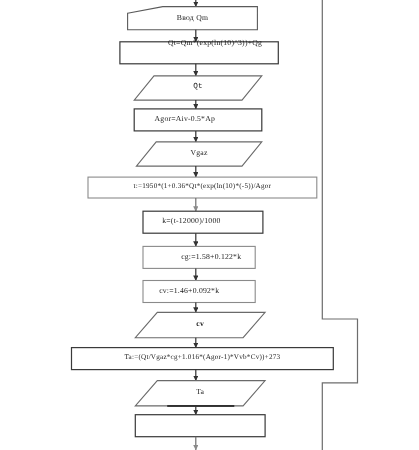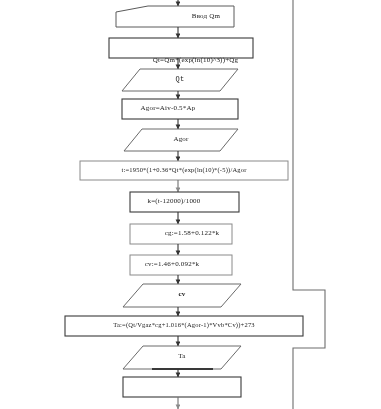--- a/index.html
+++ b/index.html
@@ -155,29 +155,29 @@
 
   <g>
     <rect x="123" y="377" width="118" height="20" fill="#ffffff" stroke="#3a3a3a" stroke-width="1.1"></rect>
   </g>
 
   <g>
     <line x1="178" y1="397" x2="178" y2="409" stroke="#6f6f6f" stroke-width="1.1" marker-end="url(#arrowhead-gray)"></line>
   </g>
 </svg>
 
-<div class="node-label" style="left:116px; top:13px; width:118px;padding-left:31px;">Ввод Qm</div>
+<div class="node-label" style="left:116px; top:13px; width:118px;">Ввод Qm</div>
 
-<div class="node-label" style="left:109px; top:57px; width:173px;">Qt=Qm*(exp(ln(10)^3))+Qg</div>
+<div class="node-label" style="left:109px; top:36px; width:173px;">Qt=Qm*(exp(ln(10)^3))+Qg</div>
 
 <div class="node-label" style="left:122px; top:76px; width:116px;font-family:Liberation Mono, monospace;">Qt</div>
 
 <div class="node-label" style="left:122px; top:105px; width:92px;">Agor=Aiv-0.5*Ap</div>
 
-<div class="node-label" style="left:124px; top:136px; width:114px;">Agor</div>
+<div class="node-label" style="left:124px; top:136px; width:114px;">Vgaz</div>
 
 <div class="node-label small" style="left:80px; top:167px; width:208px;">t:=1950*(1+0.36*Qt*(exp(ln(10)*(-5))/Agor</div>
 
 <div class="node-label" style="left:130px; top:198px; width:88px;">k=(t-12000)/1000</div>
 
 <div class="node-label" style="left:130px; top:230px; width:124px;">cg:=1.58+0.122*k</div>
 
 <div class="node-label" style="left:130px; top:261px; width:84px;">cv:=1.46+0.092*k</div>
 
 <div class="node-label" style="left:123px; top:291px; width:118px;font-weight:bold;">cv</div>

